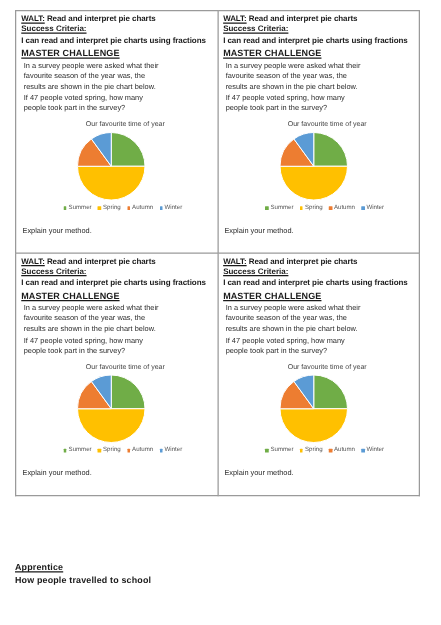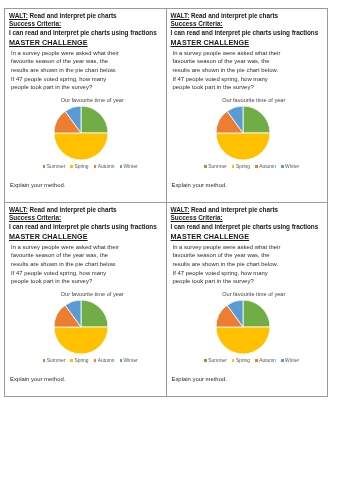--- a/index.html
+++ b/index.html
@@ -19,21 +19,21 @@
   .page {
     position: absolute;
     left: 0; top: 0;
     width: 353px;
     height: 500px;
   }
 
   
   .sheet-table {
     position: absolute;
-    left: 4px;
+    left: 12px;
     top: 8px;
     width: 324px;
     height: 389px;
     border-collapse: collapse;
     table-layout: fixed;
   }
   .sheet-table td {
     width: 50%;
     height: 50%;
     border: 1px solid #9a9a9a;
@@ -356,14 +356,18 @@
                   </div>
                 </div>
               </div>
               <div class="explain-line">Explain your method.</div>
             </div>
         </td>
       </tr>
     </tbody>
   </table>
 
+  <div class="apprentice">
+    <div class="apprentice-title">Apprentice</div>
+    <div class="apprentice-sub">How people travelled to school</div>
+  </div>
 
 </div>
 
 </body></html>

